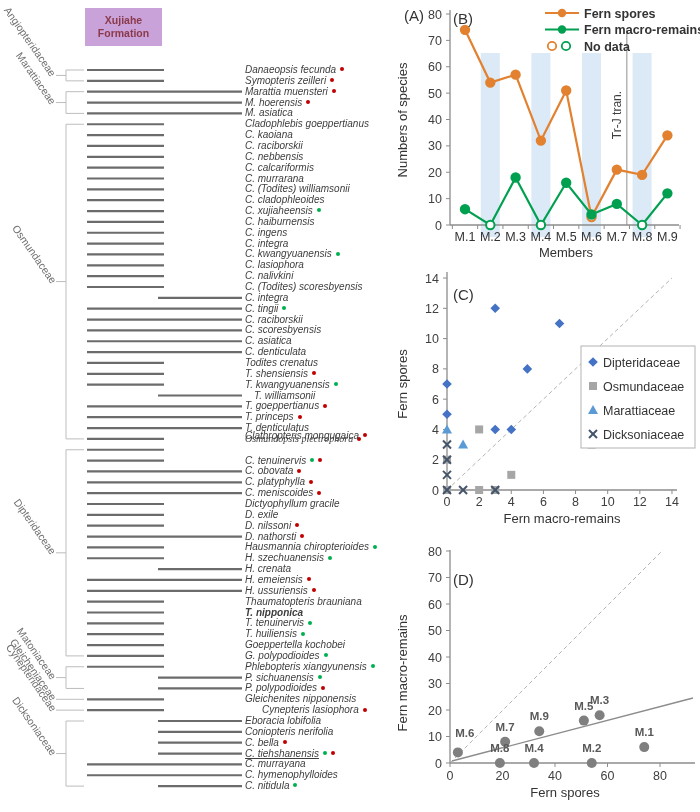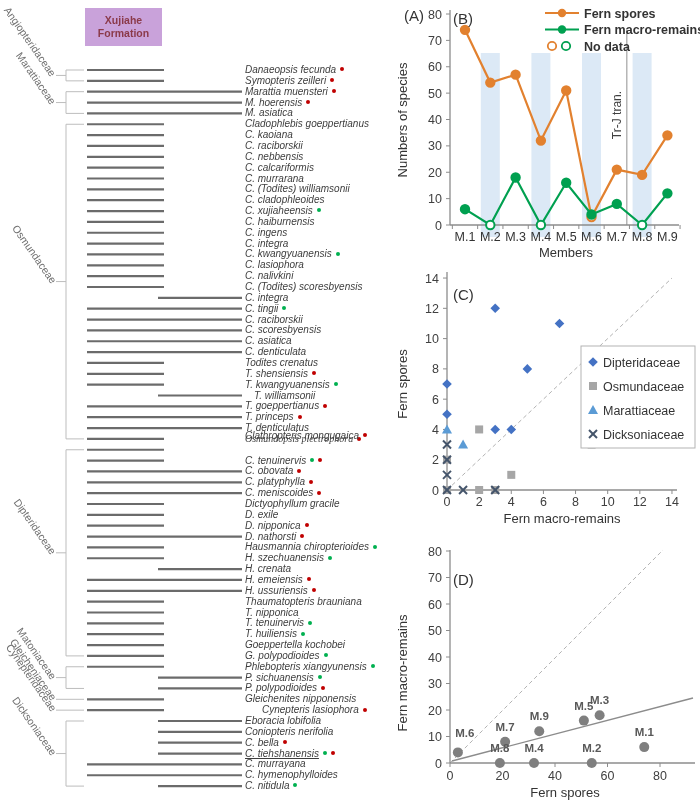--- a/index.html
+++ b/index.html
@@ -157,29 +157,29 @@
       <div class="sp-row" style="left: 245px; top: 411.2px;"><span>T. princeps</span><span class="dot" style="background: rgb(192, 0, 0);"></span></div>
       <div class="sp-row" style="left: 245px; top: 422.05px;"><span>T. denticulatus</span></div>
       <div class="sp-row" style="left: 245px; top: 432.9px; font-family: Liberation Serif, serif;"><span>Osmundopsis plectrophora</span><span class="dot" style="background: rgb(192, 0, 0);"></span></div>
       <div class="sp-row" style="left: 245px; top: 430px;"><span>Clathropteris mongugaica</span><span class="dot" style="background: rgb(192, 0, 0);"></span></div>
       <div class="sp-row" style="left: 245px; top: 454.6px;"><span>C. tenuinervis</span><span class="dot" style="background: rgb(0, 176, 80);"></span><span class="dot" style="background: rgb(192, 0, 0);"></span></div>
       <div class="sp-row" style="left: 245px; top: 465.45px;"><span>C. obovata</span><span class="dot" style="background: rgb(192, 0, 0);"></span></div>
       <div class="sp-row" style="left: 245px; top: 476.3px;"><span>C. platyphylla</span><span class="dot" style="background: rgb(192, 0, 0);"></span></div>
       <div class="sp-row" style="left: 245px; top: 487.15px;"><span>C. meniscoides</span><span class="dot" style="background: rgb(192, 0, 0);"></span></div>
       <div class="sp-row" style="left: 245px; top: 498px;"><span>Dictyophyllum gracile</span></div>
       <div class="sp-row" style="left: 245px; top: 508.85px;"><span>D. exile</span></div>
-      <div class="sp-row" style="left: 245px; top: 519.7px;"><span>D. nipponica</span><span class="dot" style="background: rgb(192, 0, 0);"></span></div>
+      <div class="sp-row" style="left: 245px; top: 519.7px;"><span>D. nilssoni</span><span class="dot" style="background: rgb(192, 0, 0);"></span></div>
       <div class="sp-row" style="left: 245px; top: 530.55px;"><span>D. nathorsti</span><span class="dot" style="background: rgb(192, 0, 0);"></span></div>
       <div class="sp-row" style="left: 245px; top: 541.4px;"><span>Hausmannia chiropterioides</span><span class="dot" style="background: rgb(0, 176, 80);"></span></div>
       <div class="sp-row" style="left: 245px; top: 552.25px;"><span>H. szechuanensis</span><span class="dot" style="background: rgb(0, 176, 80);"></span></div>
       <div class="sp-row" style="left: 245px; top: 563.1px;"><span>H. crenata</span></div>
       <div class="sp-row" style="left: 245px; top: 573.95px;"><span>H. emeiensis</span><span class="dot" style="background: rgb(192, 0, 0);"></span></div>
       <div class="sp-row" style="left: 245px; top: 584.8px;"><span>H. ussuriensis</span><span class="dot" style="background: rgb(192, 0, 0);"></span></div>
       <div class="sp-row" style="left: 245px; top: 595.65px;"><span>Thaumatopteris brauniana</span></div>
-      <div class="sp-row" style="left: 245px; top: 606.5px;"><span>T. nipponica</span></div>
+      <div class="sp-row" style="left: 245px; top: 606.5px; font-weight: bold;"><span>T. nipponica</span></div>
       <div class="sp-row" style="left: 245px; top: 617.35px;"><span>T. tenuinervis</span><span class="dot" style="background: rgb(0, 176, 80);"></span></div>
       <div class="sp-row" style="left: 245px; top: 628.2px;"><span>T. huiliensis</span><span class="dot" style="background: rgb(0, 176, 80);"></span></div>
       <div class="sp-row" style="left: 245px; top: 639.05px;"><span>Goeppertella kochobei</span></div>
       <div class="sp-row" style="left: 245px; top: 649.9px;"><span>G. polypodioides</span><span class="dot" style="background: rgb(0, 176, 80);"></span></div>
       <div class="sp-row" style="left: 245px; top: 660.75px;"><span>Phlebopteris xiangyunensis</span><span class="dot" style="background: rgb(0, 176, 80);"></span></div>
       <div class="sp-row" style="left: 245px; top: 671.6px;"><span>P. sichuanensis</span><span class="dot" style="background: rgb(0, 176, 80);"></span></div>
       <div class="sp-row" style="left: 245px; top: 682.45px;"><span>P. polypodioides</span><span class="dot" style="background: rgb(192, 0, 0);"></span></div>
       <div class="sp-row" style="left: 245px; top: 693.3px;"><span>Gleichenites nipponensis</span></div>
       <div class="sp-row" style="left: 262px; top: 704.15px; text-align: center;"><span>Cynepteris lasiophora</span><span class="dot" style="background: rgb(192, 0, 0);"></span></div>
       <div class="sp-row" style="left: 245px; top: 715px;"><span>Eboracia lobifolia</span></div>

